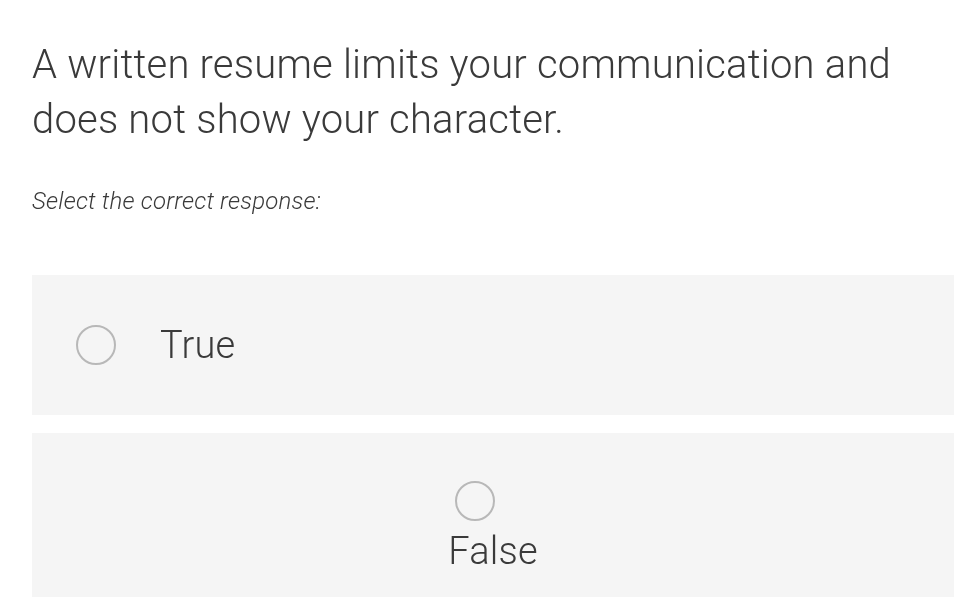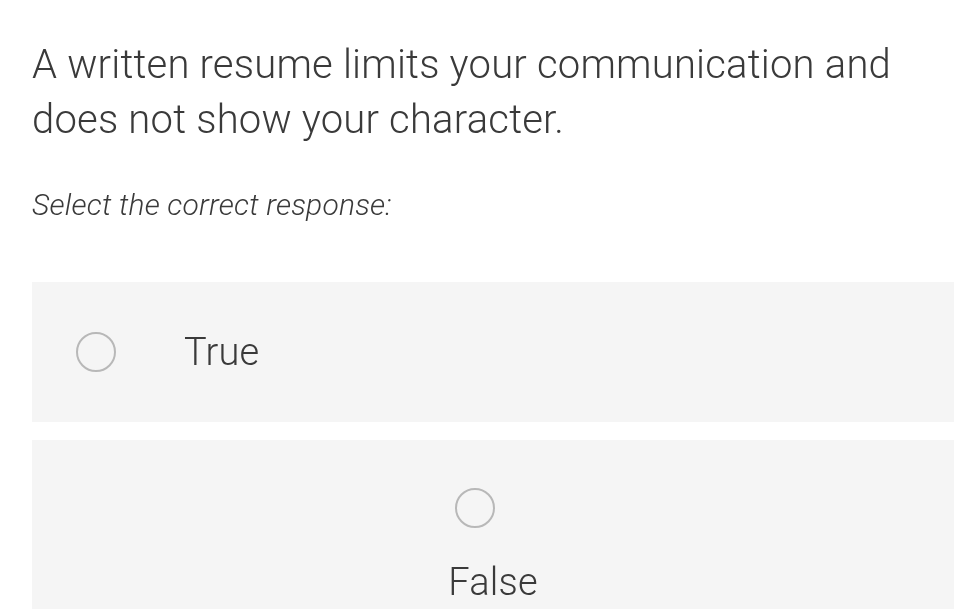--- a/index.html
+++ b/index.html
@@ -17,34 +17,33 @@
       font-weight: 300;
     }
     .question-text {
       font-size: 40px;
       line-height: 1.38;
       color: #3a3a3a;
       margin-bottom: 40px;
       letter-spacing: 0.2px;
     }
     .instruction {
-      font-size: 30px;
+      font-size: 24px;
       font-style: italic;
       color: #3a3a3a;
       margin-bottom: 60px;
       letter-spacing: 0.2px;
     }
     .option {
       background: #f5f5f5;
       padding: 44px 40px;
       margin-bottom: 18px;
       display: flex;
       align-items: center;
       cursor: pointer;
-      gap: 24px;
     }
     .radio-circle {
       width: 40px;
       height: 40px;
       border: 2px solid #b8b8b8;
       border-radius: 50%;
       margin-right: 40px;
       flex-shrink: 0;
     }
     .option-label {

